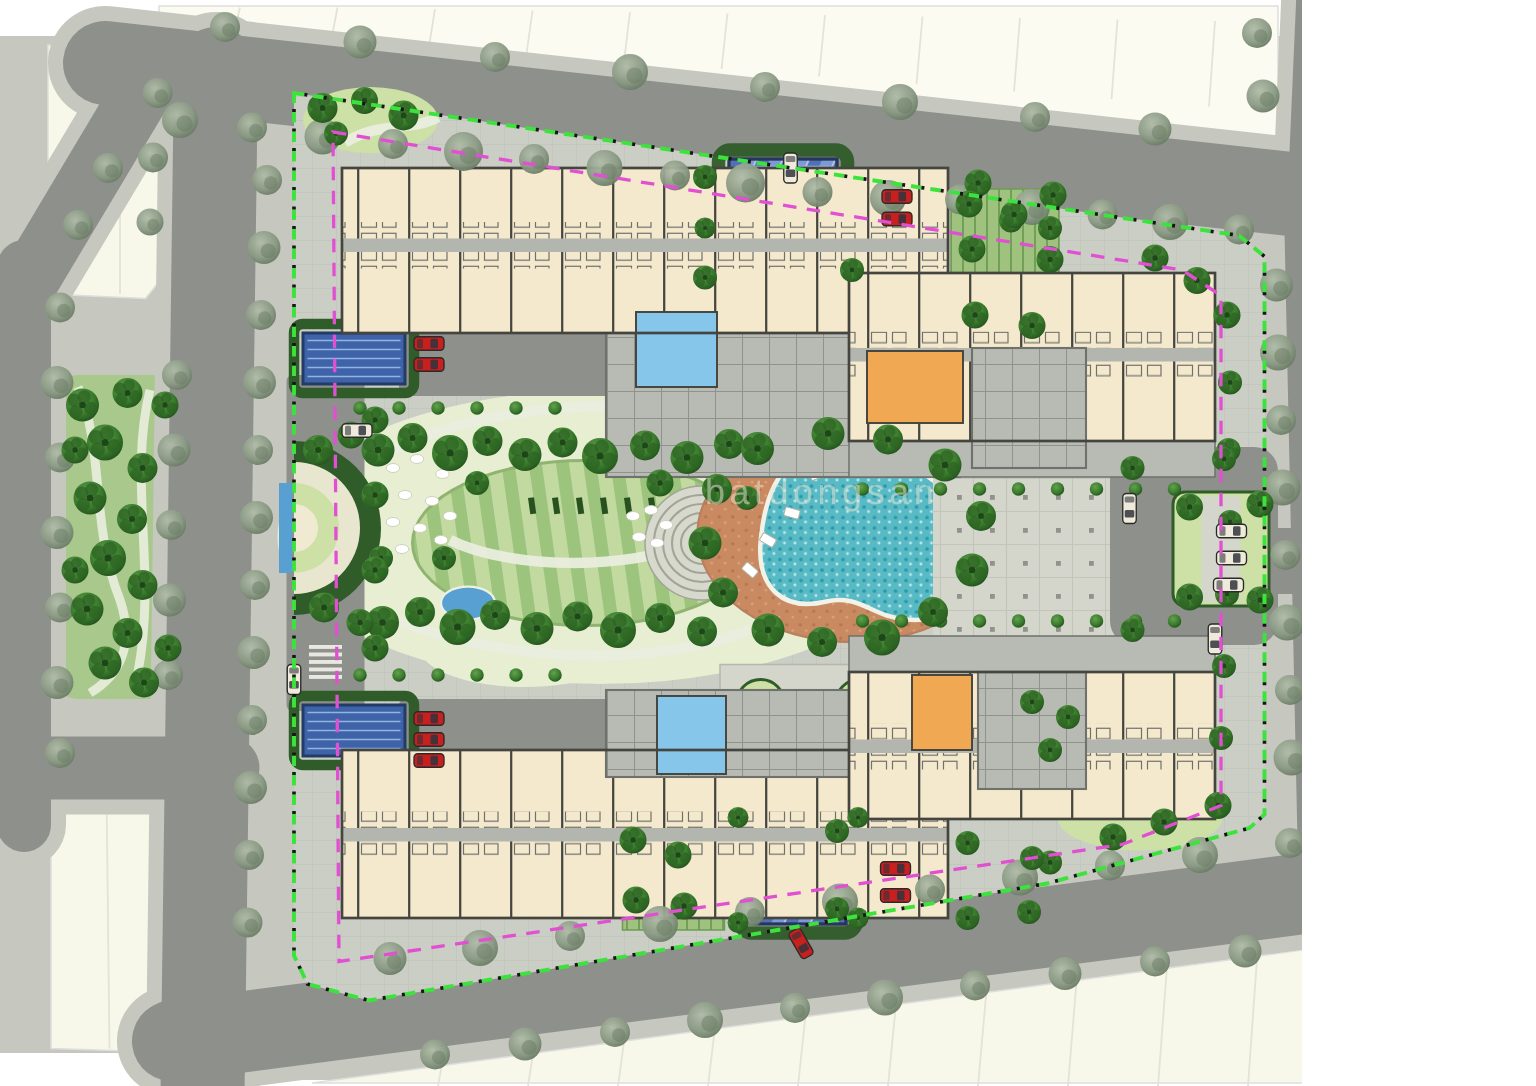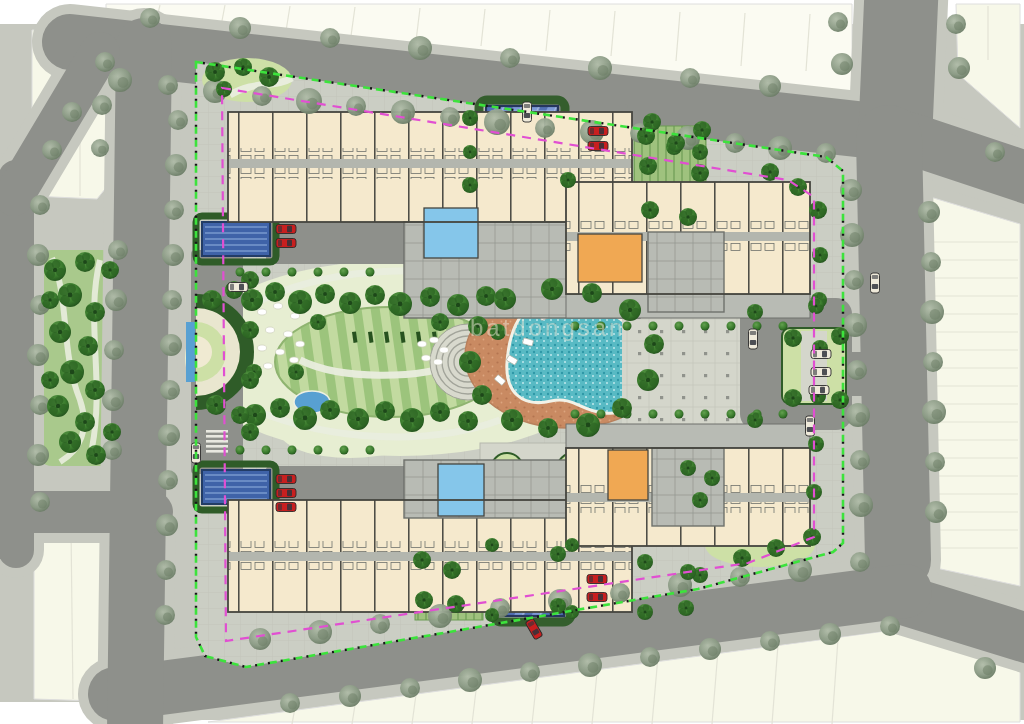--- a/index.html
+++ b/index.html
@@ -1,17 +1,17 @@
 <!DOCTYPE html>
 <html style="--white: #ffffff; --sidewalk: #c6c8bf; --road: #8e908b; --parcel: #f7f8e9; --parcel_light: #fbfbf2; --parcel_line: #dededo; --parcel_stroke: #dededd; --park: #a9c98c; --park_path: #e9edde; --site_paving: #cbcec4; --plaza_paving: #d4d6cb; --lawn: #cde0a6; --lawn_light: #e7eed2; --stripe_a: #9cc47c; --stripe_b: #c2daa0; --building_cream: #f5e9cd; --building_line: #45453f; --corridor: #b3b6ae; --core: #b8bbb4; --core_line: #6e716c; --orange: #f0a853; --blue_room: #85c6ea; --atrium_a: #7d9ad6; --atrium_b: #5270b4; --atrium_line: #26365e; --lap_pool: #3f63a8; --lap_lane: #93b3e0; --pool: #58bac4; --pool_dark: #2f98a8; --deck: #c98a62; --deck_dark: #b47450; --hedge: #2f5c28; --tree_street: #97a690; --tree_street_dark: #66785f; --tree_lush: #4e8c3c; --tree_lush_dark: #1d4719; --boundary_green: #3ce33c; --boundary_dot: #161616; --boundary_magenta: #e14fd2; --car_red: #c81f1f; --car_white: #efeada; --garden_trellis: #9fc27e; --garden_trellis_line: #6d9c54; --labyrinth: #d8d9cd; --labyrinth_line: #a2a49a; --water_blue: #58a0d2;"><head>
 <meta charset="utf-8">
 <title>Residential Complex Master Plan</title>
 <style>
   html,body{margin:0;padding:0;background:#ffffff;}
-  #stage{width:1024px;height:724px;position:relative;overflow:hidden;background:#fef9c3;}
+  #stage{width:868px;height:724px;position:relative;overflow:hidden;background:#fef9c3;}
   svg{display:block;}
   .wm{font-family:"Liberation Sans",sans-serif;font-size:24px;letter-spacing:3px;fill:#ece7d6;opacity:.5;}
 </style>
 </head>
 <body>
 
 <div id="stage">
 <svg id="scene" width="1024" height="724" viewBox="0 0 1024 724">
   <defs>
     <radialGradient id="gradStreet" cx="40%" cy="35%" r="75%">

